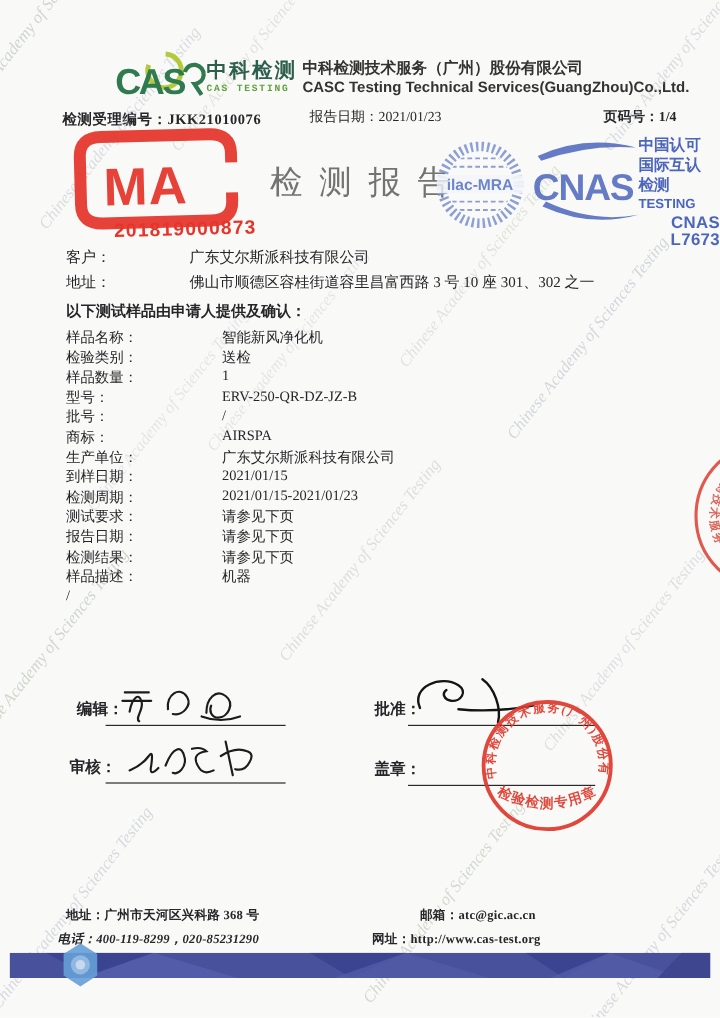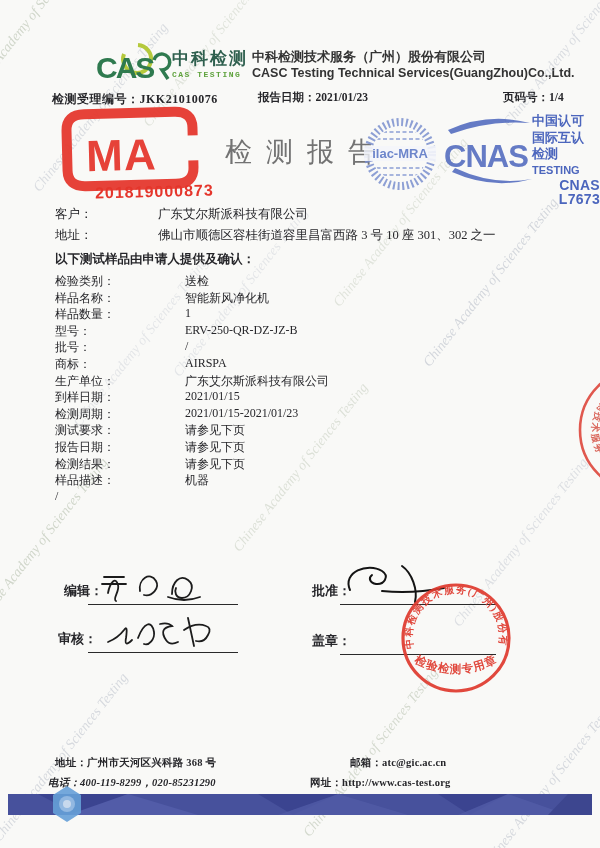--- a/index.html
+++ b/index.html
@@ -9,21 +9,21 @@
   
   .wm{position:absolute;white-space:nowrap;font-style:italic;font-size:14px;
       font-family:"Liberation Serif",serif;transform:rotate(-52deg);transform-origin:left top;
       pointer-events:none;z-index:1;}
   
   .accept-line{left:52px;top:91px;font-size:12px;font-weight:bold;letter-spacing:.5px;}
   .co-cn{left:252px;top:48px;font-size:13px;font-weight:bold;
          font-family:"Liberation Sans","DejaVu Sans",sans-serif;color:#333;}
   .co-en{left:252px;top:66px;font-size:12.5px;font-weight:bold;
          font-family:"Liberation Sans","DejaVu Sans",sans-serif;color:#333;}
-  .date-line{left:258px;top:90px;font-size:11.5px;font-weight:bold;}
+  .date-line{left:258px;top:90px;font-size:11.5px;font-weight:normal;}
   .pageno-line{left:503px;top:90px;font-size:11.5px;font-weight:bold;}
   .brand-cn{font-size:17px;font-weight:bold;color:#2e5f4e;letter-spacing:2px;
             font-family:"Liberation Sans",sans-serif;}
   .brand-en{font-size:8px;font-weight:bold;color:#5fa23d;letter-spacing:1.5px;
             font-family:Liberation Mono, monospace;}
   
   .cma-num{left:95px;top:183px;font-size:16px;font-weight:bold;color:#e5352b;
            font-family:"Liberation Sans",sans-serif;letter-spacing:1px;transform:rotate(-1.5deg);}
   .report-title{left:0;top:134px;width:600px;text-align:center;font-size:27px;color:#737373;
                 letter-spacing:14px;padding-left:14px;box-sizing:border-box;}
@@ -137,26 +137,26 @@
         <span class="val">广东艾尔斯派科技有限公司</span>
       </div>
       <div class="info-row">
         <span class="lbl">地址：</span>
         <span class="val">佛山市顺德区容桂街道容里昌富西路 3 号 10 座 301、302 之一</span>
       </div>
     </div>
   <div class="abs intro">以下测试样品由申请人提供及确认：</div>
   <div class="abs sample-info" id="sample-info">
       <div class="sample-row">
+        <span class="lbl">样品名称：</span>
+        <span class="val">智能新风净化机</span>
+      </div>
+      <div class="sample-row">
         <span class="lbl">检验类别：</span>
         <span class="val">送检</span>
-      </div>
-      <div class="sample-row">
-        <span class="lbl">样品名称：</span>
-        <span class="val">智能新风净化机</span>
       </div>
       <div class="sample-row">
         <span class="lbl">样品数量：</span>
         <span class="val">1</span>
       </div>
       <div class="sample-row">
         <span class="lbl">型号：</span>
         <span class="val">ERV-250-QR-DZ-JZ-B</span>
       </div>
       <div class="sample-row">

